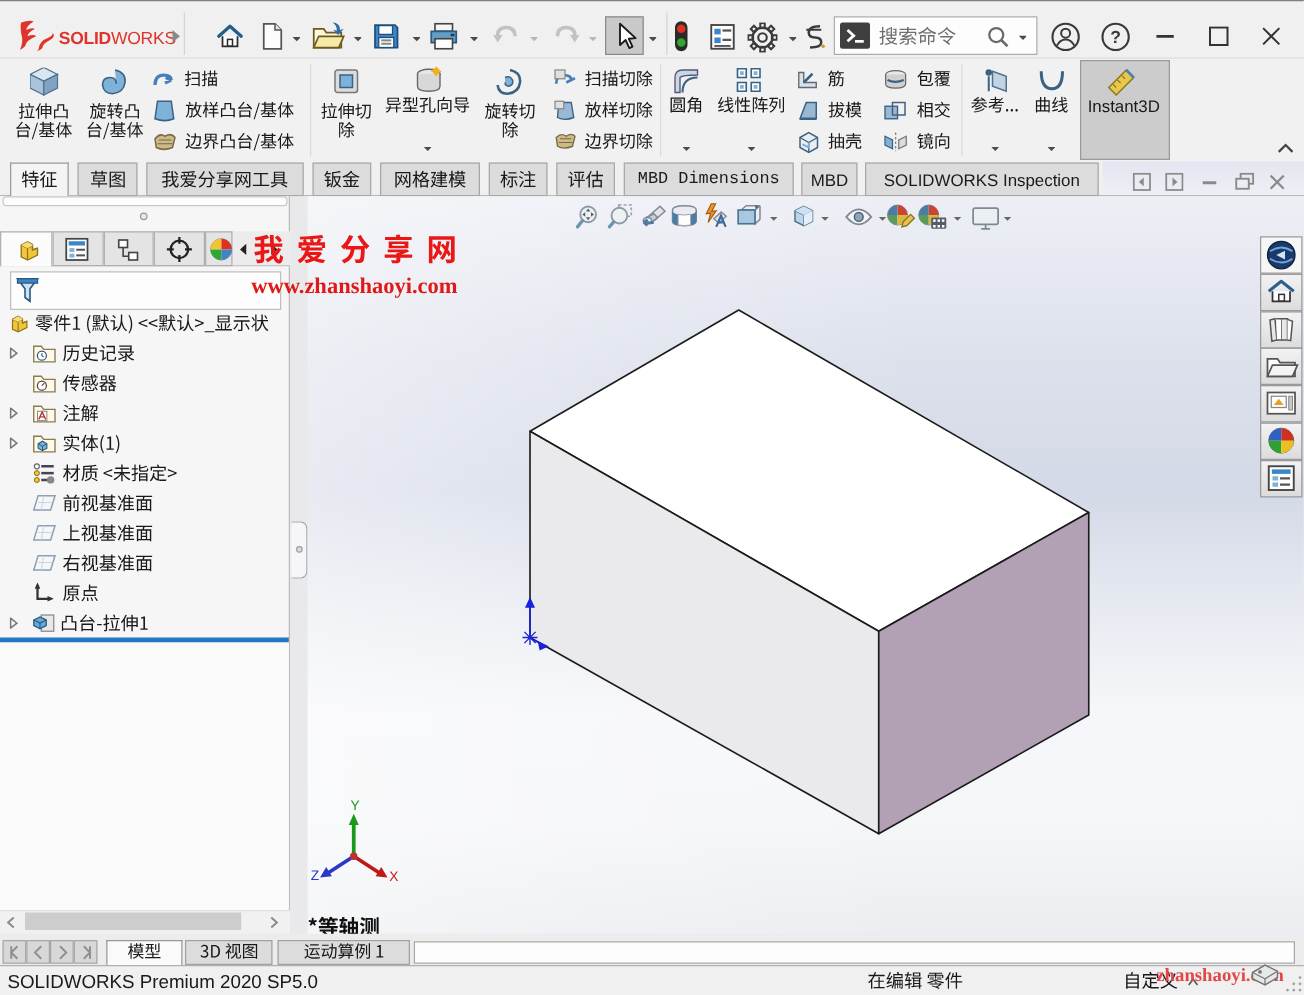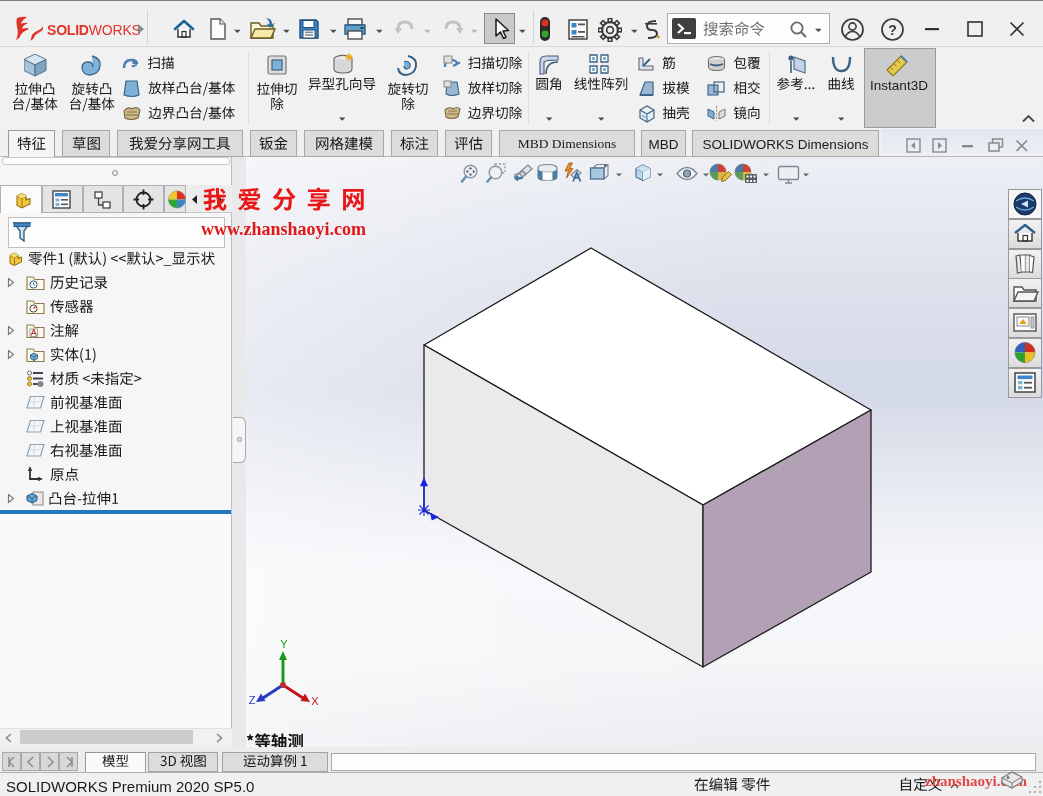--- a/index.html
+++ b/index.html
@@ -420,25 +420,25 @@
       <path transform="translate(0,0)" d="M6.8 -11.1V-10H13.1V-11.1ZM11.3 -4.7C12 -3.3 12.7 -1.4 12.9 -0.2L13.9 -0.6C13.6 -1.7 12.9 -3.6 12.2 -5ZM7.1 -5C6.7 -3.4 6.1 -1.9 5.3 -0.8C5.5 -0.7 6 -0.4 6.2 -0.3C6.9 -1.4 7.7 -3.1 8.1 -4.7ZM6.1 -7.6V-6.6H9.2V-0.3C9.2 -0.1 9.2 -0 8.9 0C8.8 0 8.1 0 7.3 -0C7.5 0.3 7.6 0.8 7.7 1.1C8.7 1.1 9.4 1.1 9.8 0.9C10.2 0.7 10.3 0.4 10.3 -0.2V-6.6H13.9V-7.6ZM2.9 -12.2V-9.1H0.7V-8.1H2.7C2.2 -6.3 1.3 -4.2 0.3 -3.1C0.6 -2.8 0.8 -2.4 1 -2.1C1.7 -3 2.4 -4.6 2.9 -6.1V1.1H4V-6.4C4.5 -5.7 5.1 -4.8 5.3 -4.4L6 -5.2C5.7 -5.6 4.4 -7.2 4 -7.7V-8.1H5.9V-9.1H4V-12.2Z M15.9 -11.2C16.8 -10.8 18 -10.1 18.6 -9.6L19.2 -10.5C18.6 -10.9 17.4 -11.6 16.5 -12ZM15.1 -7.2C16 -6.8 17.2 -6.1 17.8 -5.6L18.4 -6.5C17.8 -7 16.6 -7.6 15.7 -8ZM15.5 0.3 16.4 1C17.3 -0.3 18.3 -2.2 19.1 -3.7L18.3 -4.4C17.5 -2.8 16.3 -0.9 15.5 0.3ZM22.4 -11.9C22.9 -11.1 23.4 -10.1 23.6 -9.5L24.7 -9.9C24.5 -10.5 23.9 -11.5 23.4 -12.2ZM19.3 -9.4V-8.4H23.2V-5.1H19.9V-4.1H23.2V-0.3H18.9V0.7H28.4V-0.3H24.3V-4.1H27.6V-5.1H24.3V-8.4H28.1V-9.4Z" fill="#1a1a1a"></path>
     </svg>
   </div>
 <div style="position:absolute;left:445px;top:130px;width:47px;height:27px;background:#dcdcdc;border:1px solid #a8a8a8"></div>
 <div style="position:absolute;left:454.0px;top:135.5px">
     <svg width="30" height="16" viewBox="0 -12.8 30 15.9" style="position:absolute;overflow:visible">
       <path transform="translate(0,0)" d="M12 -9.6C11.8 -8.5 11.4 -6.9 11 -5.9L11.9 -5.7C12.3 -6.6 12.7 -8.1 13.1 -9.4ZM5.7 -9.4C6.1 -8.2 6.4 -6.7 6.5 -5.8L7.5 -6C7.4 -7 7 -8.5 6.6 -9.6ZM1.4 -11C2.2 -10.4 3.1 -9.4 3.6 -8.8L4.3 -9.5C3.9 -10.1 2.9 -11.1 2.1 -11.7ZM5.2 -11.4V-10.4H8.7V-5.1H4.8V-4H8.7V1.1H9.8V-4H13.9V-5.1H9.8V-10.4H13.3V-11.4ZM0.6 -7.6V-6.6H2.6V-1.2C2.6 -0.6 2.2 -0.2 2 -0.1C2.1 0.2 2.4 0.6 2.5 0.9C2.7 0.6 3.1 0.3 5.5 -1.6C5.4 -1.8 5.2 -2.2 5.1 -2.5L3.7 -1.4V-7.6L2.6 -7.6Z M18.4 -12.1C17.5 -9.9 16.2 -7.7 14.8 -6.3C15 -6.1 15.3 -5.5 15.4 -5.3C15.9 -5.8 16.4 -6.4 16.8 -7V1.1H17.9V-8.6C18.5 -9.6 19 -10.7 19.4 -11.8ZM19.2 -9V-7.9H23.2V-5H20V1.2H21.1V0.5H26.4V1.1H27.5V-5H24.3V-7.9H28.4V-9H24.3V-12.2H23.2V-9ZM21.1 -0.5V-3.9H26.4V-0.5Z" fill="#1a1a1a"></path>
     </svg>
   </div>
 <div style="position:absolute;left:499px;top:130px;width:136px;height:27px;background:#dcdcdc;border:1px solid #a8a8a8"></div>
-<div style="position:absolute;left:567.0px;transform:translateX(-50%);top:143.5px;transform:translate(-50%,-50%);font-family:Liberation Serif, serif;font-size:13.5px;font-weight:400;color:#1a1a1a;white-space:nowrap;letter-spacing:normal;">MBD Dimensions</div>
+<div style="position:absolute;left:567.0px;transform:translateX(-50%);top:143.5px;transform:translate(-50%,-50%);font-family:Liberation Mono, monospace;font-size:13.5px;font-weight:400;color:#1a1a1a;white-space:nowrap;letter-spacing:normal;">MBD Dimensions</div>
 <div style="position:absolute;left:641px;top:130px;width:45px;height:27px;background:#dcdcdc;border:1px solid #a8a8a8"></div>
 <div style="position:absolute;left:663.5px;transform:translateX(-50%);top:143.5px;transform:translate(-50%,-50%);font-family:'Liberation Sans',sans-serif;font-size:13.5px;font-weight:400;color:#1a1a1a;white-space:nowrap;letter-spacing:normal;">MBD</div>
 <div style="position:absolute;left:692px;top:130px;width:187px;height:27px;background:#dcdcdc;border:1px solid #a8a8a8"></div>
-<div style="position:absolute;left:785.5px;transform:translateX(-50%);top:143.5px;transform:translate(-50%,-50%);font-family:'Liberation Sans',sans-serif;font-size:13.5px;font-weight:400;color:#1a1a1a;white-space:nowrap;letter-spacing:normal;">SOLIDWORKS Dimensions</div>
+<div style="position:absolute;left:785.5px;transform:translateX(-50%);top:143.5px;transform:translate(-50%,-50%);font-family:'Liberation Sans',sans-serif;font-size:13.5px;font-weight:400;color:#1a1a1a;white-space:nowrap;letter-spacing:normal;">SOLIDWORKS Inspection</div>
 <svg style="position:absolute;left:906px;top:138px;" width="15" height="15" viewBox="0 0 15 15">
     <rect x="1" y="1" width="13" height="13" fill="none" stroke="#8a8a8a" stroke-width="1.4"></rect>
     <path d="M9 4 L5 7.5 L9 11Z" fill="#8a8a8a"></path>
   </svg>
 <svg style="position:absolute;left:932px;top:138px;" width="15" height="15" viewBox="0 0 15 15">
     <rect x="1" y="1" width="13" height="13" fill="none" stroke="#8a8a8a" stroke-width="1.4"></rect>
     <path d="M6 4 L10 7.5 L6 11Z" fill="#8a8a8a"></path>
   </svg>
 <svg style="position:absolute;left:962px;top:144px;" width="14" height="5" viewBox="0 0 14 5">
     <rect x="0" y="1" width="11" height="2.4" fill="#8a8a8a"></rect>

